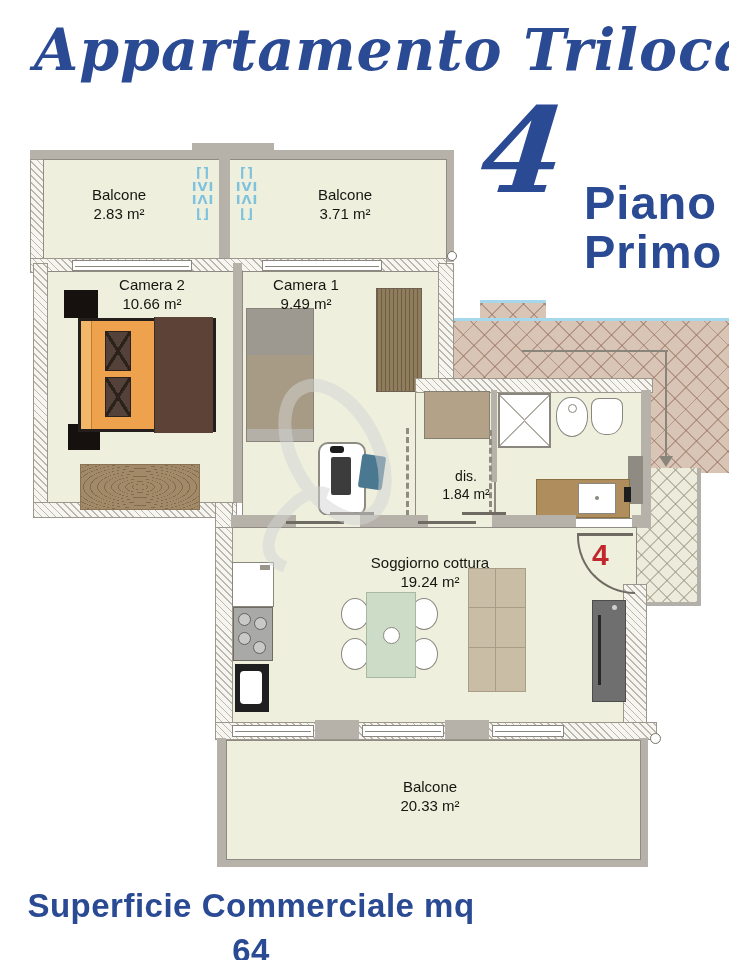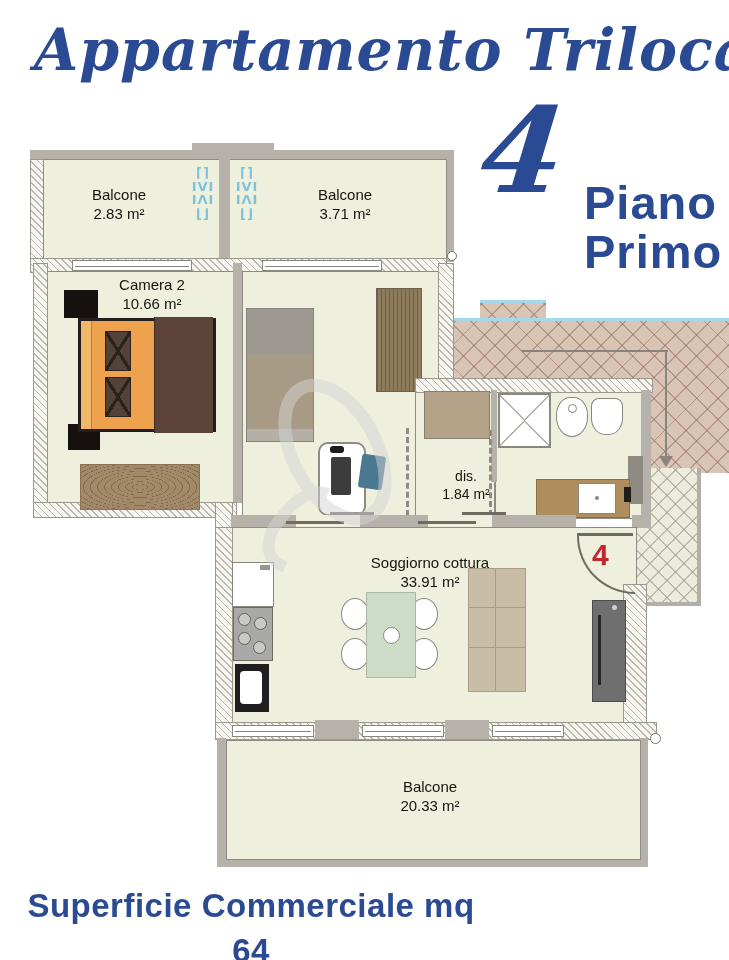--- a/index.html
+++ b/index.html
@@ -226,27 +226,31 @@
       <div>2.83 m²</div>
     </div>
     <div class="abs lbl" style="left:284px;top:186px;width:122px;">
       <div>Balcone</div>
       <div>3.71 m²</div>
     </div>
     <div class="abs lbl" style="left:82px;top:276px;width:140px;">
       <div>Camera 2</div>
       <div>10.66 m²</div>
     </div>
+    <div class="abs lbl" style="left:242px;top:276px;width:128px;">
+      <div>Camera 1</div>
+      <div>9.49 m²</div>
+    </div>
     <div class="abs lbl small" style="left:428px;top:468px;width:76px;">
       <div>dis.</div>
       <div>1.84 m²</div>
     </div>
     <div class="abs lbl" style="left:346px;top:554px;width:168px;">
       <div>Soggiorno cottura</div>
-      <div>33.91 m²</div>
+      <div>19.24 m²</div>
     </div>
     <div class="abs lbl" style="left:360px;top:778px;width:140px;">
       <div>Balcone</div>
       <div>20.33 m²</div>
     </div>
 
     <svg class="abs wm" style="left:225px;top:372px;" width="215" height="205" viewBox="0 0 215 205">
       <ellipse cx="110" cy="80" rx="42" ry="72" fill="none" stroke="#d4d4d4" stroke-width="13" transform="rotate(-28 110 80)"></ellipse>
       <path d="M60 195 q-25 -10 -12 -38 q30 -45 55 -35" fill="none" stroke="#d4d4d4" stroke-width="12"></path>
     </svg>

